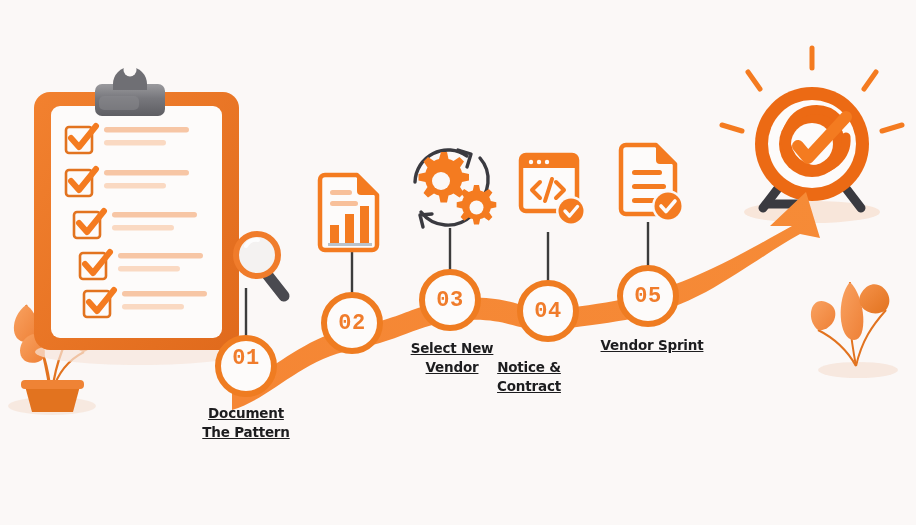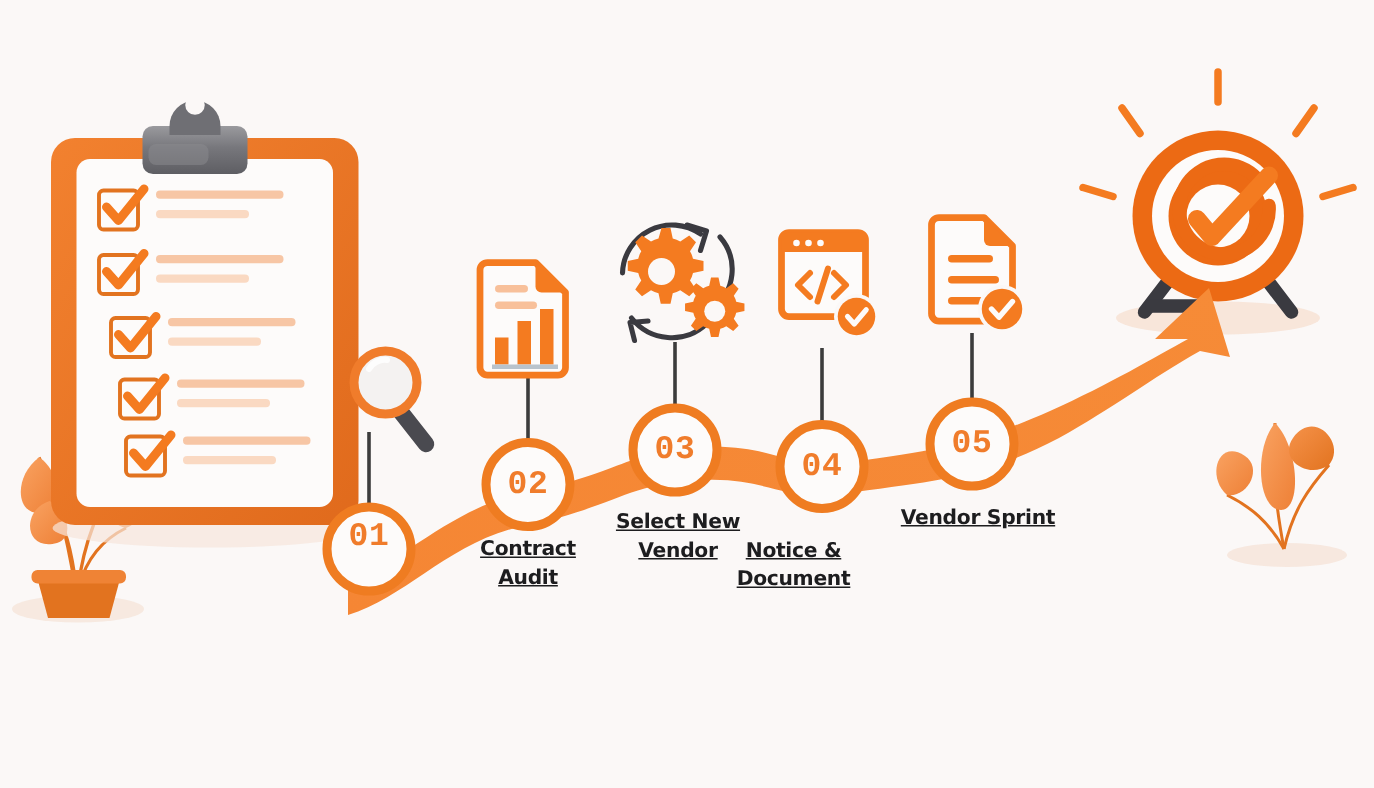--- a/index.html
+++ b/index.html
@@ -255,37 +255,37 @@
       <circle cx="548" cy="311" r="28" fill="#FDFBFA" stroke="#EF7C21" stroke-width="6"></circle>
     </g>
     <g>
       <circle cx="648" cy="296" r="28" fill="#FDFBFA" stroke="#EF7C21" stroke-width="6"></circle>
     </g>
   </svg>
 
   <div class="layer" style="pointer-events:none">
 
     <div class="step-num" style="left:246px;top:358px">01</div>
+    <div class="step-label" style="left:246px;top:404px">
+      <div>Document</div>
+      <div>The Pattern</div>
+    </div>
 
     <div class="step-num" style="left:352px;top:323px">02</div>
-    <div class="step-label" style="left:352px;top:357px">
-      <div>Contract</div>
-      <div>Audit</div>
-    </div>
 
     <div class="step-num" style="left:450px;top:300px">03</div>
     <div class="step-label" style="left:452px;top:339px">
       <div>Select New</div>
       <div>Vendor</div>
     </div>
 
     <div class="step-num" style="left:548px;top:311px">04</div>
     <div class="step-label" style="left:529px;top:358px">
       <div>Notice &amp;</div>
-      <div>Document</div>
+      <div>Contract</div>
     </div>
 
     <div class="step-num" style="left:648px;top:296px">05</div>
     <div class="step-label" style="left:652px;top:336px">
       <div>Vendor Sprint</div>
       <div></div>
     </div>
 
   </div>
 

